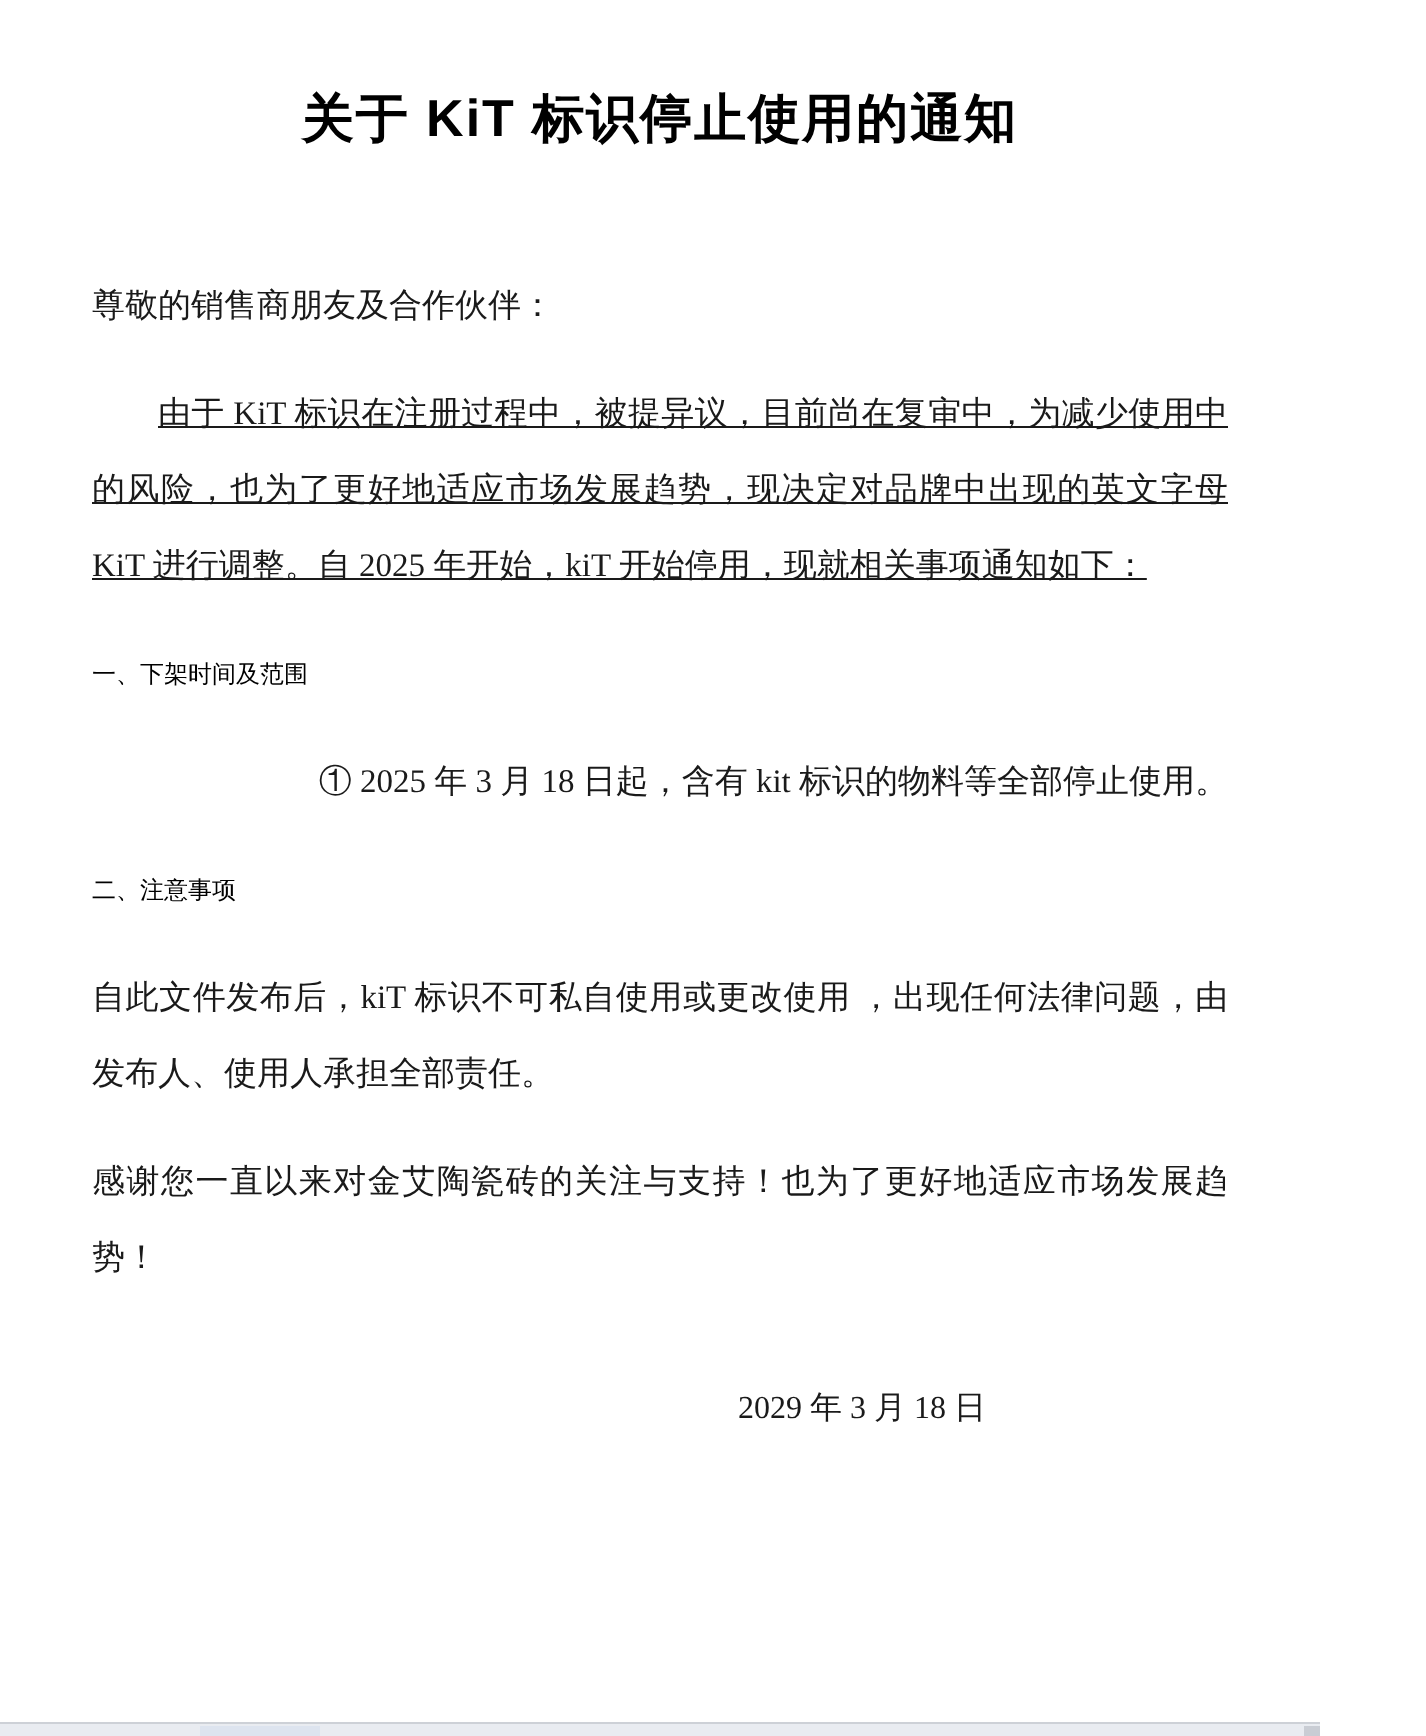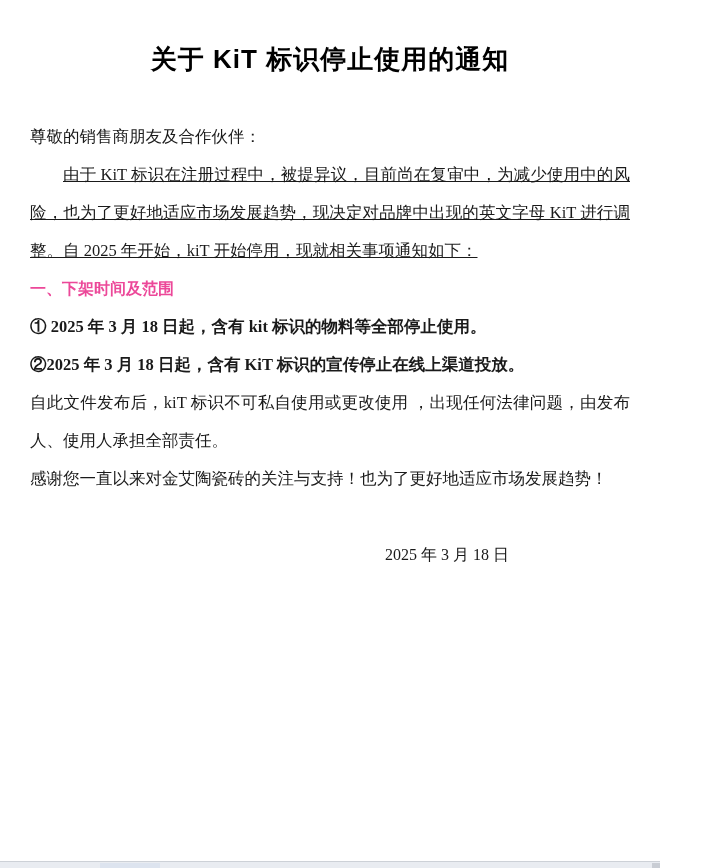--- a/index.html
+++ b/index.html
@@ -24,30 +24,30 @@
   }
   .content {
     position: absolute;
     top: 118px;
     left: 30px;
     right: 30px;
     font-size: 16.5px;
     line-height: 38px;
     text-align: justify;
   }
-  .content p { margin: 0; }
+  .content p { margin: 16px; }
   .p-indent { text-indent: 2em; text-decoration: underline; }
   .p-heading {
     font-family: "Liberation Sans", "DejaVu Sans", sans-serif;
-    font-weight: 700;
-    font-size: 16px;
+    font-weight: 400;
+    font-size: 12px;
     text-align: left;
-    color: #ec4899;
+    color: #000000;
   }
-  .p-item { text-align: left; font-weight: bold; }
+  .p-item { text-align: right; }
   .signature-block {
     margin-top: 38px;
   }
   .signature-company {
     text-align: right;
     padding-right: 88px;
     font-size: 16.5px;
     line-height: 38px;
   }
   .signature-date {
@@ -92,31 +92,31 @@
   <div class="content">
 
     <p>尊敬的销售商朋友及合作伙伴：</p>
 
     <p class="p-indent">由于 KiT 标识在注册过程中，被提异议，目前尚在复审中，为减少使用中的风险，也为了更好地适应市场发展趋势，现决定对品牌中出现的英文字母 KiT 进行调整。自 2025 年开始，kiT 开始停用，现就相关事项通知如下：</p>
 
     <p class="p-heading">一、下架时间及范围</p>
 
     <p class="p-item">① 2025 年 3 月 18 日起，含有 kit 标识的物料等全部停止使用。</p>
 
-    <p class="p-item">②2025 年 3 月 18 日起，含有 KiT 标识的宣传停止在线上渠道投放。</p>
 
+    <p class="p-heading">二、注意事项</p>
 
     <p>自此文件发布后，kiT 标识不可私自使用或更改使用 ，出现任何法律问题，由发布人、使用人承担全部责任。</p>
 
 
 
     <p>感谢您一直以来对金艾陶瓷砖的关注与支持！也为了更好地适应市场发展趋势！</p>
 
     <div class="signature-block">
-      <p class="signature-date">2025 年 3 月 18 日</p>
+      <p class="signature-date">2029 年 3 月 18 日</p>
     </div>
 
   </div>
 
   <div class="bottom-edge">
     <div class="bottom-edge-blue"></div>
     <div class="bottom-edge-dark"></div>
   </div>
 
 </div>

